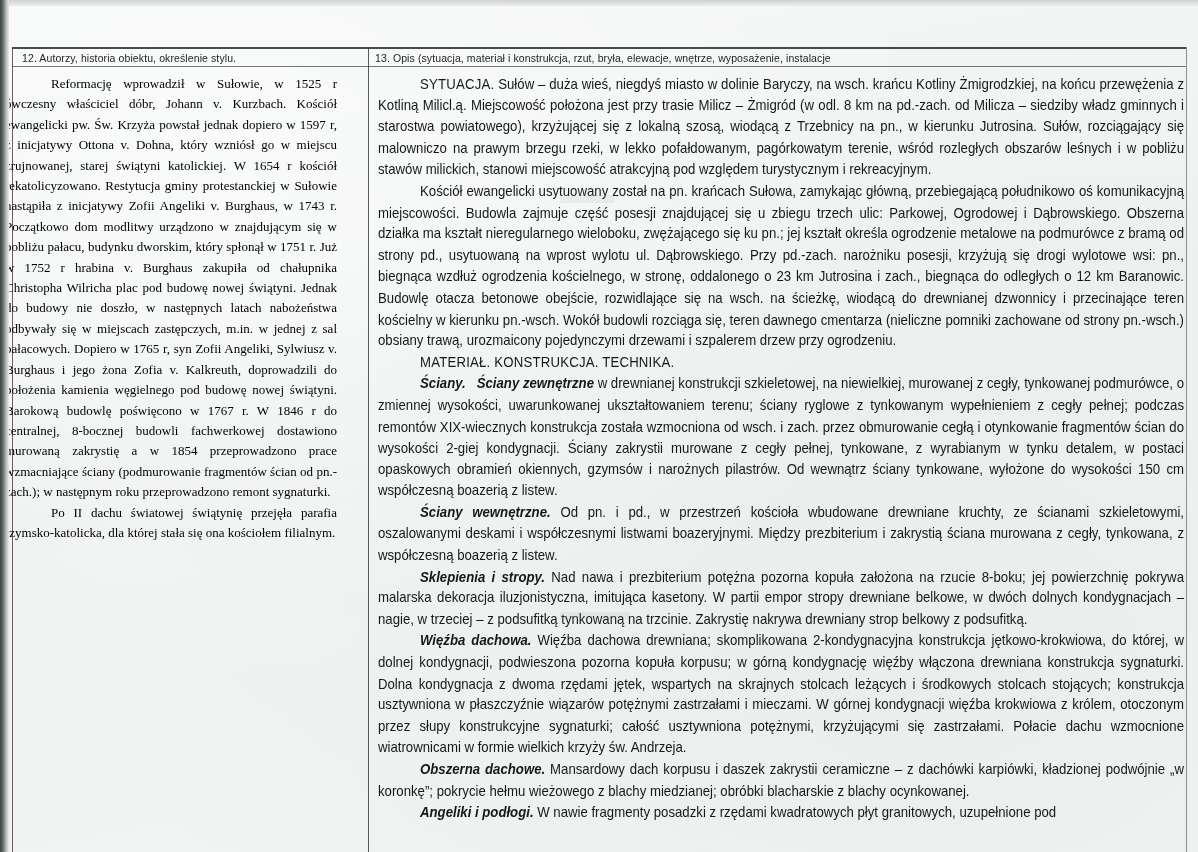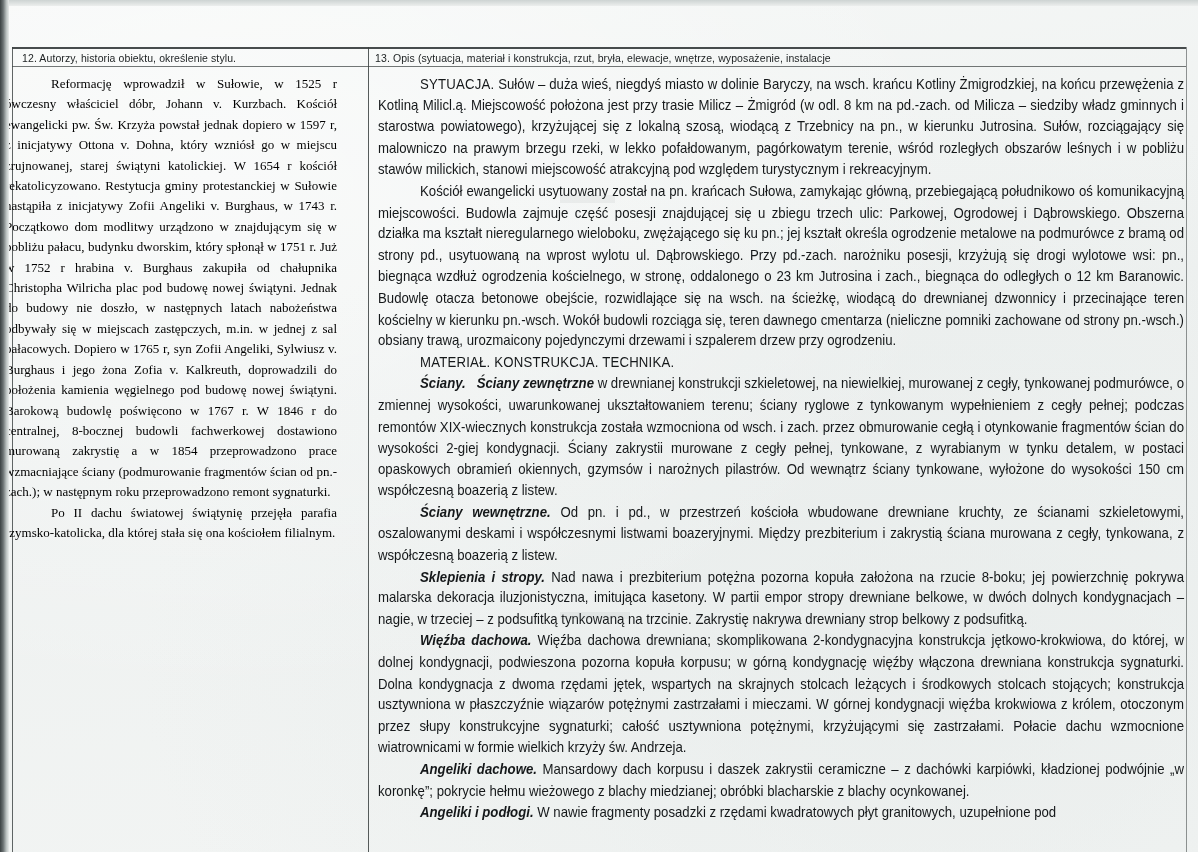--- a/index.html
+++ b/index.html
@@ -214,21 +214,21 @@
 
     <p>
       <span class="run-head">Sklepienia i stropy.</span><span> Nad nawa i prezbiterium potężna pozorna kopuła założona na rzucie 8-boku; jej powierzchnię pokrywa malarska dekoracja iluzjonistyczna, imitująca kasetony. W partii empor stropy drewniane belkowe, w dwóch dolnych kondygnacjach – nagie, w trzeciej – z podsufitką tynkowaną na trzcinie. Zakrystię nakrywa drewniany strop belkowy z podsufitką.</span>
     </p>
 
     <p>
       <span class="run-head">Więźba dachowa.</span><span> Więźba dachowa drewniana; skomplikowana 2-kondygnacyjna konstrukcja jętkowo-krokwiowa, do której, w dolnej kondygnacji, podwieszona pozorna kopuła korpusu; w górną kondygnację więźby włączona drewniana konstrukcja sygnaturki. Dolna kondygnacja z dwoma rzędami jętek, wspartych na skrajnych stolcach leżących i środkowych stolcach stojących; konstrukcja usztywniona w płaszczyźnie wiązarów potężnymi zastrzałami i mieczami. W górnej kondygnacji więźba krokwiowa z królem, otoczonym przez słupy konstrukcyjne sygnaturki; całość usztywniona potężnymi, krzyżującymi się zastrzałami. Połacie dachu wzmocnione wiatrownicami w formie wielkich krzyży św. Andrzeja.</span>
     </p>
 
     <p>
-      <span class="run-head">Angeliki dachowe.</span><span> Mansardowy dach korpusu i daszek zakrystii ceramiczne – z dachówki karpiówki, kładzionej podwójnie „w koronkę”; pokrycie hełmu wieżowego z blachy miedzianej; obróbki blacharskie z blachy ocynkowanej.</span>
+      <span class="run-head">Obszerna dachowe.</span><span> Mansardowy dach korpusu i daszek zakrystii ceramiczne – z dachówki karpiówki, kładzionej podwójnie „w koronkę”; pokrycie hełmu wieżowego z blachy miedzianej; obróbki blacharskie z blachy ocynkowanej.</span>
     </p>
 
     <p>
       <span class="run-head">Angeliki i podłogi.</span><span> W nawie fragmenty posadzki z rzędami kwadratowych płyt granitowych, uzupełnione pod</span>
     </p>
 
   </div>
 </div>
 
 <div class="smudge" style="left:560px;top:612px;width:70px;height:7px;"></div>

